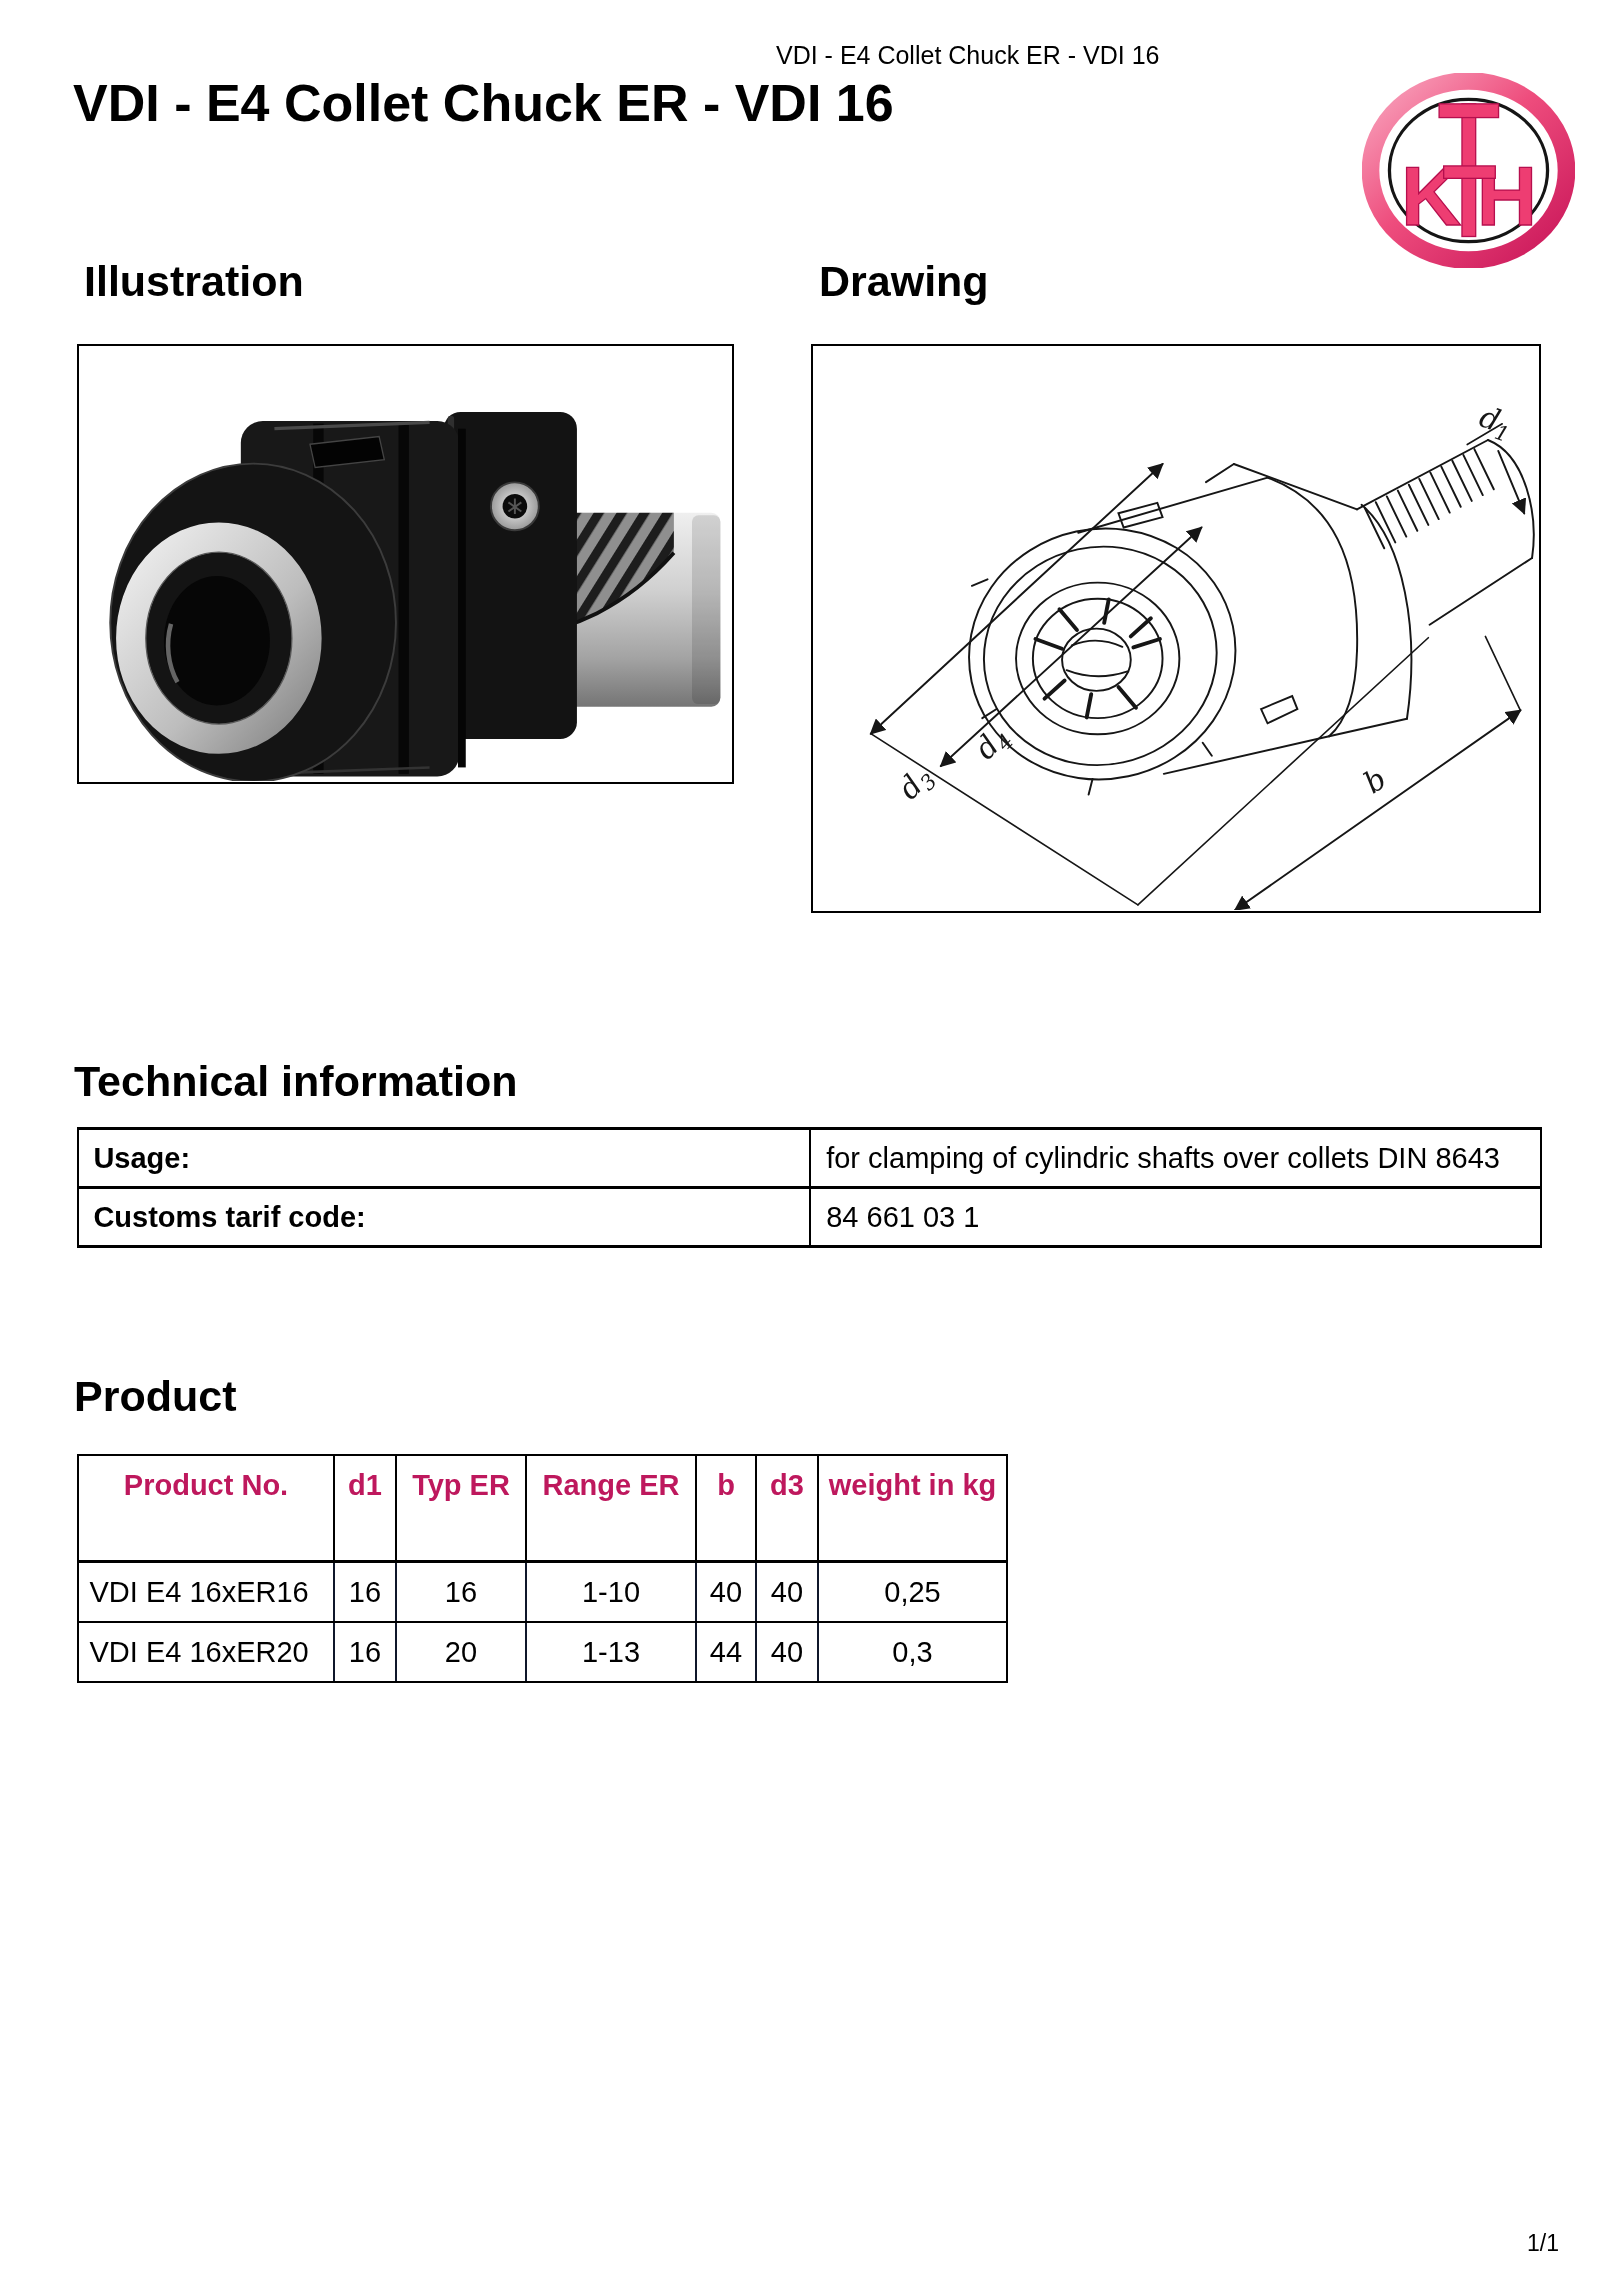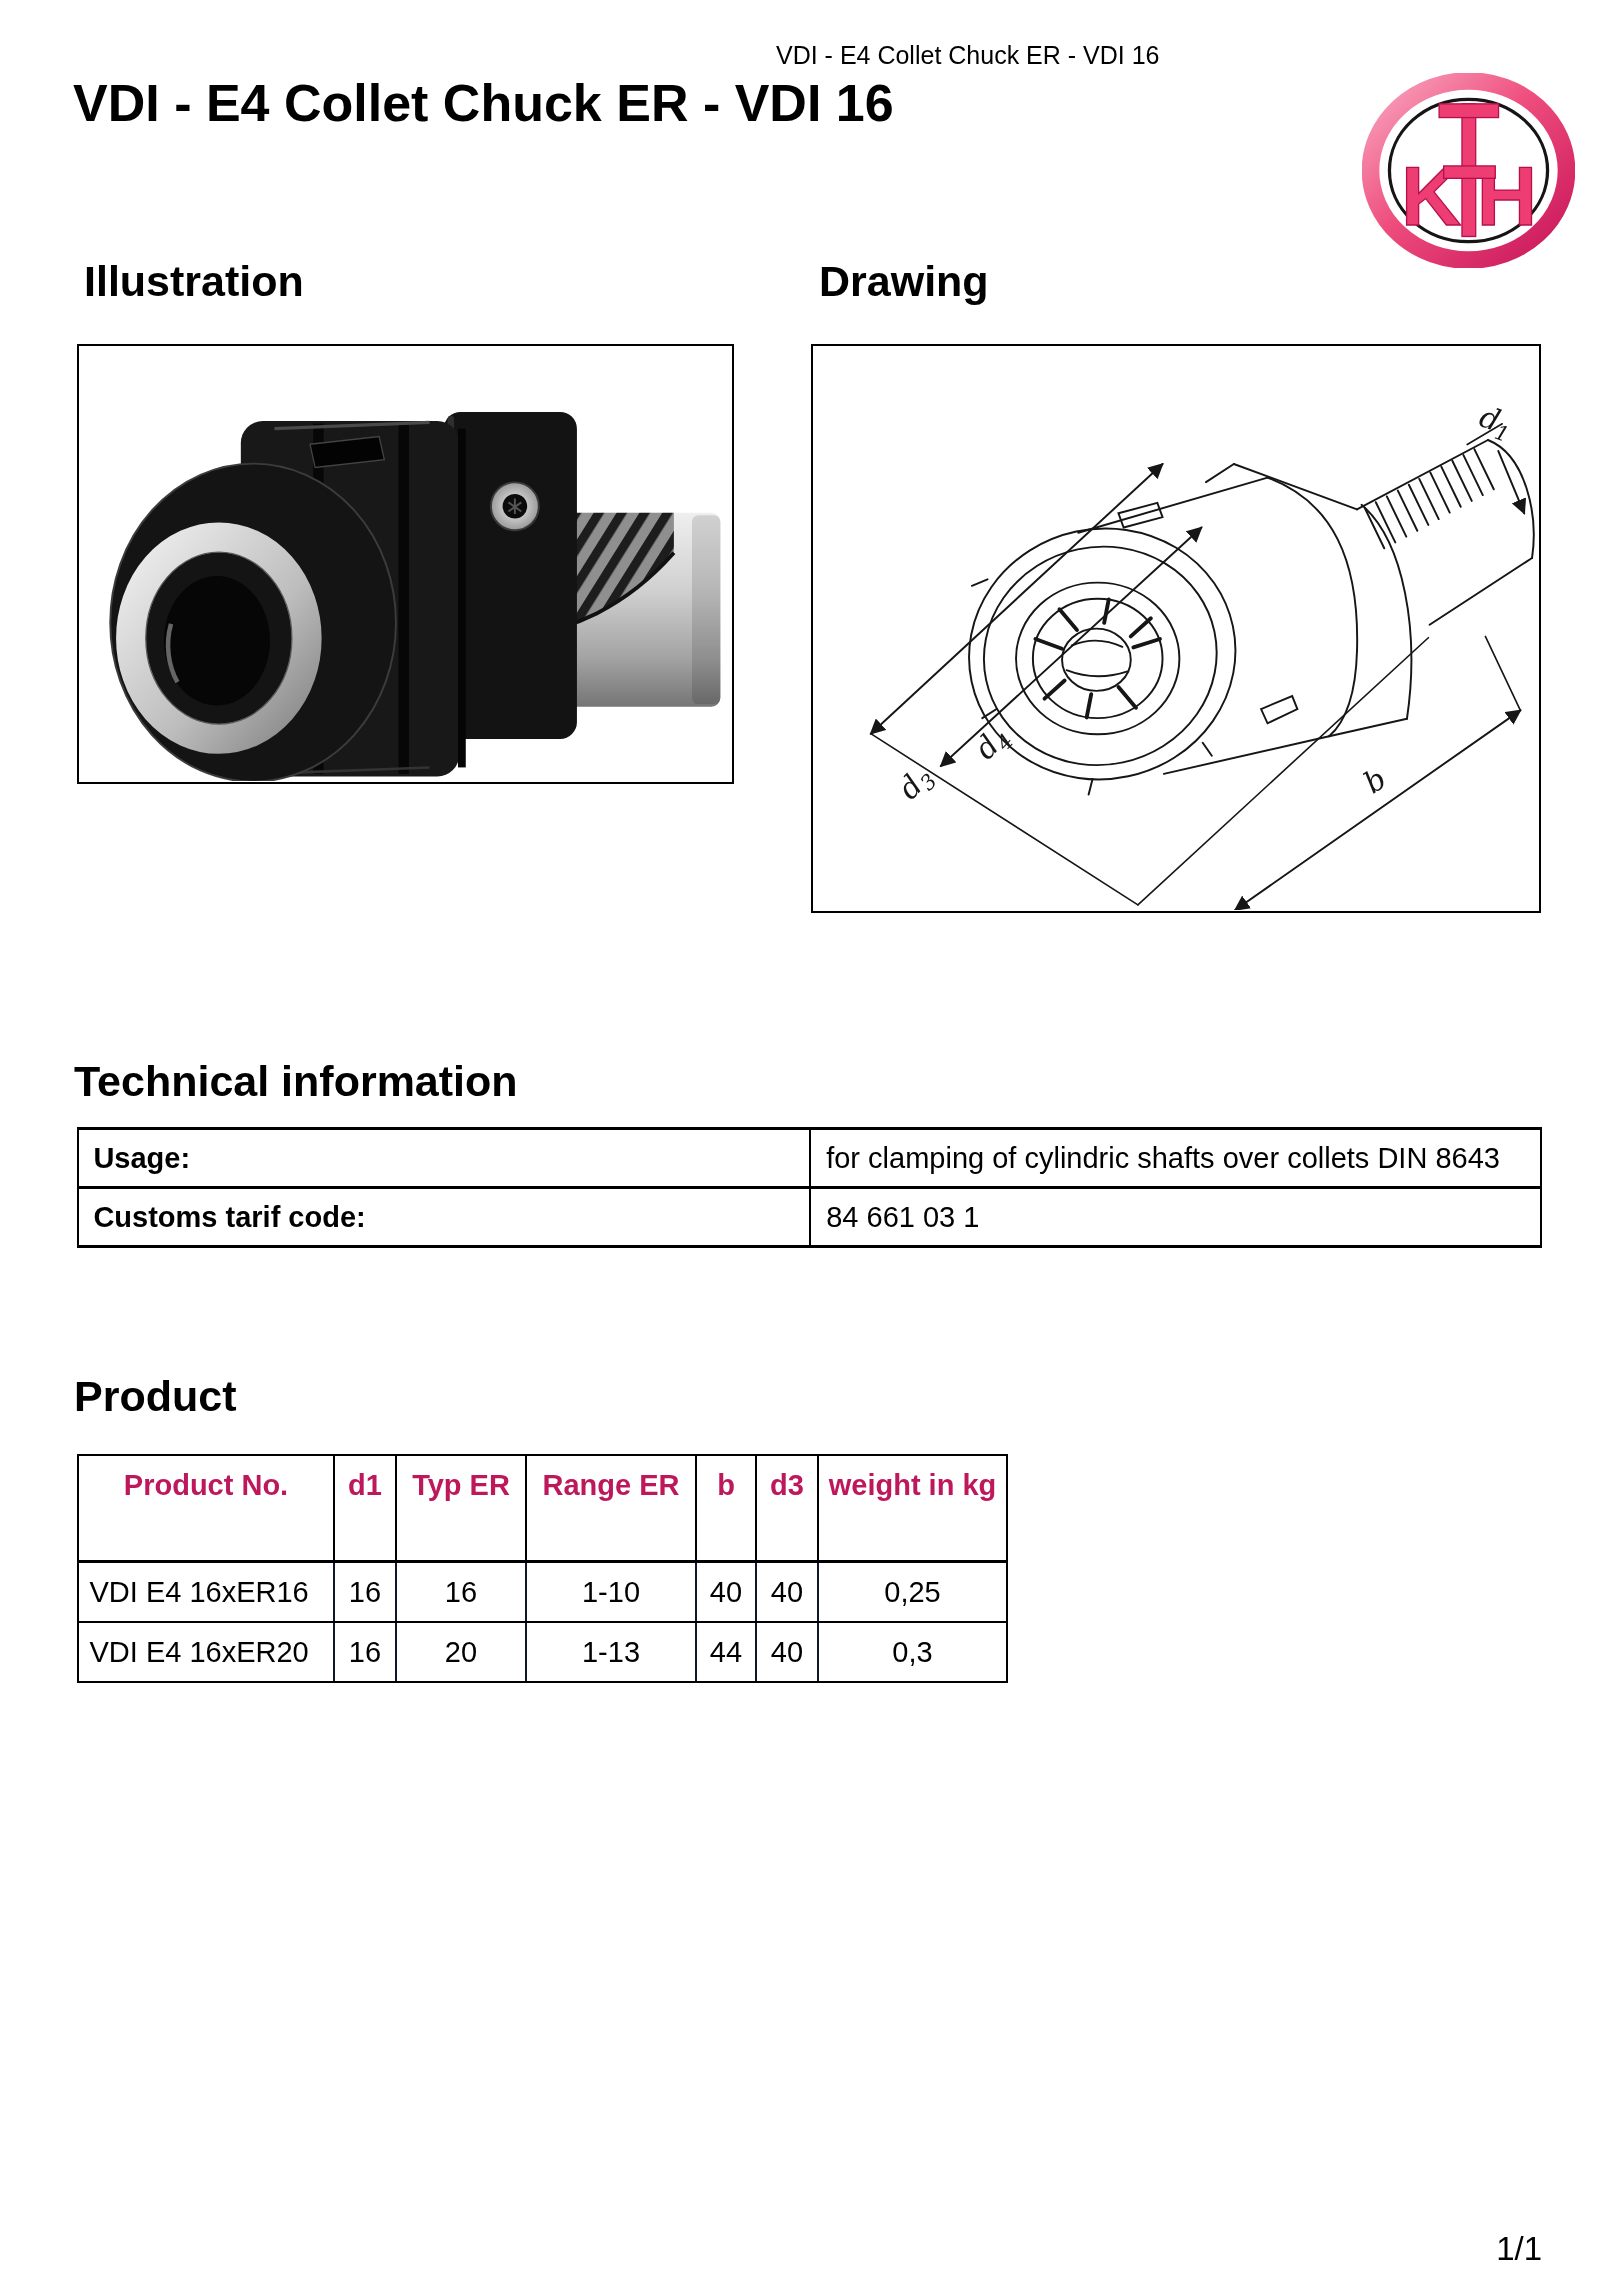--- a/index.html
+++ b/index.html
@@ -28,21 +28,21 @@
 
   .var-table{position:absolute;left:77px;top:1454px;width:931px;table-layout:fixed;
     border:2px solid #000;border-top-width:2.6px;}
   .var-table th{border-bottom:3.3px solid #000;border-right:2px solid #000;height:90px;
     vertical-align:top;padding-top:13px;font-size:29px;color:#be185d;text-align:center;font-weight:bold;}
   .var-table td{border-bottom:2.6px solid #000;border-right:2px solid #0f172a;height:56px;
     font-size:29px;text-align:center;vertical-align:middle;}
   .var-table th:last-child,.var-table td:last-child{border-right:none;}
   .var-table td.pn{text-align:left;padding-left:10.5px;}
 
-  .page-number{position:absolute;right:80px;top:2230px;font-size:33px;}
+  .page-number{position:absolute;right:63px;top:2230px;font-size:23px;}
 </style>
 </head>
 <body>
 
 <div id="page">
 
   <div class="running-header">VDI - E4 Collet Chuck ER - VDI 16</div>
 
   <div class="doc-title">VDI - E4 Collet Chuck ER - VDI 16</div>
 

